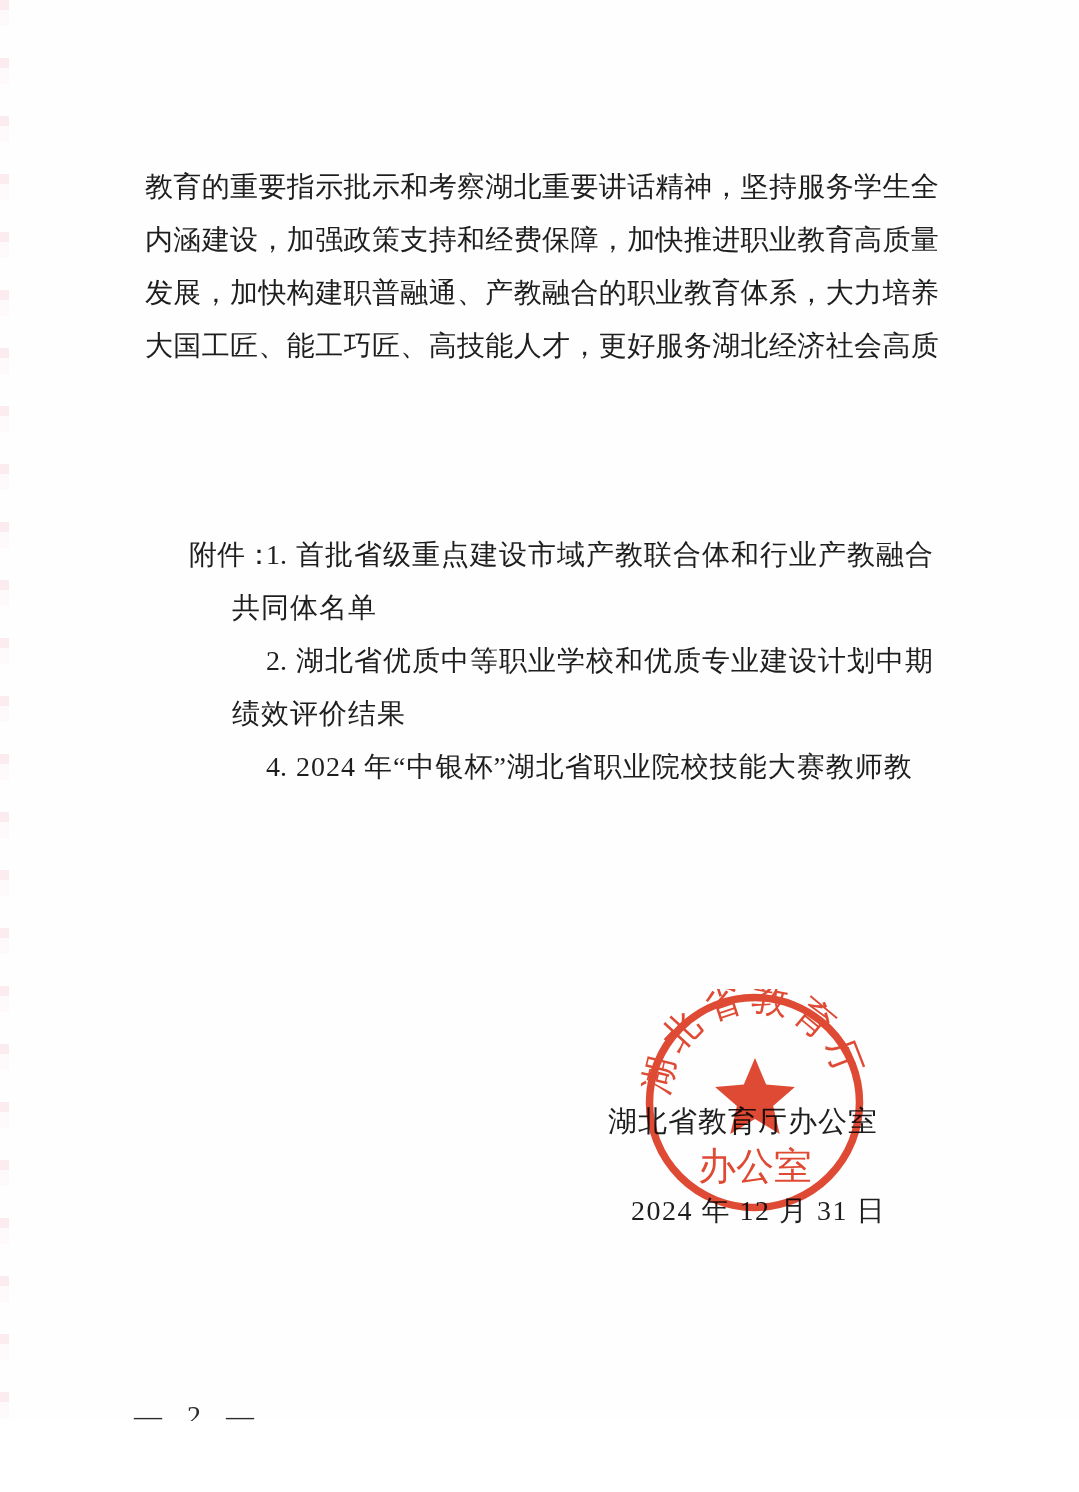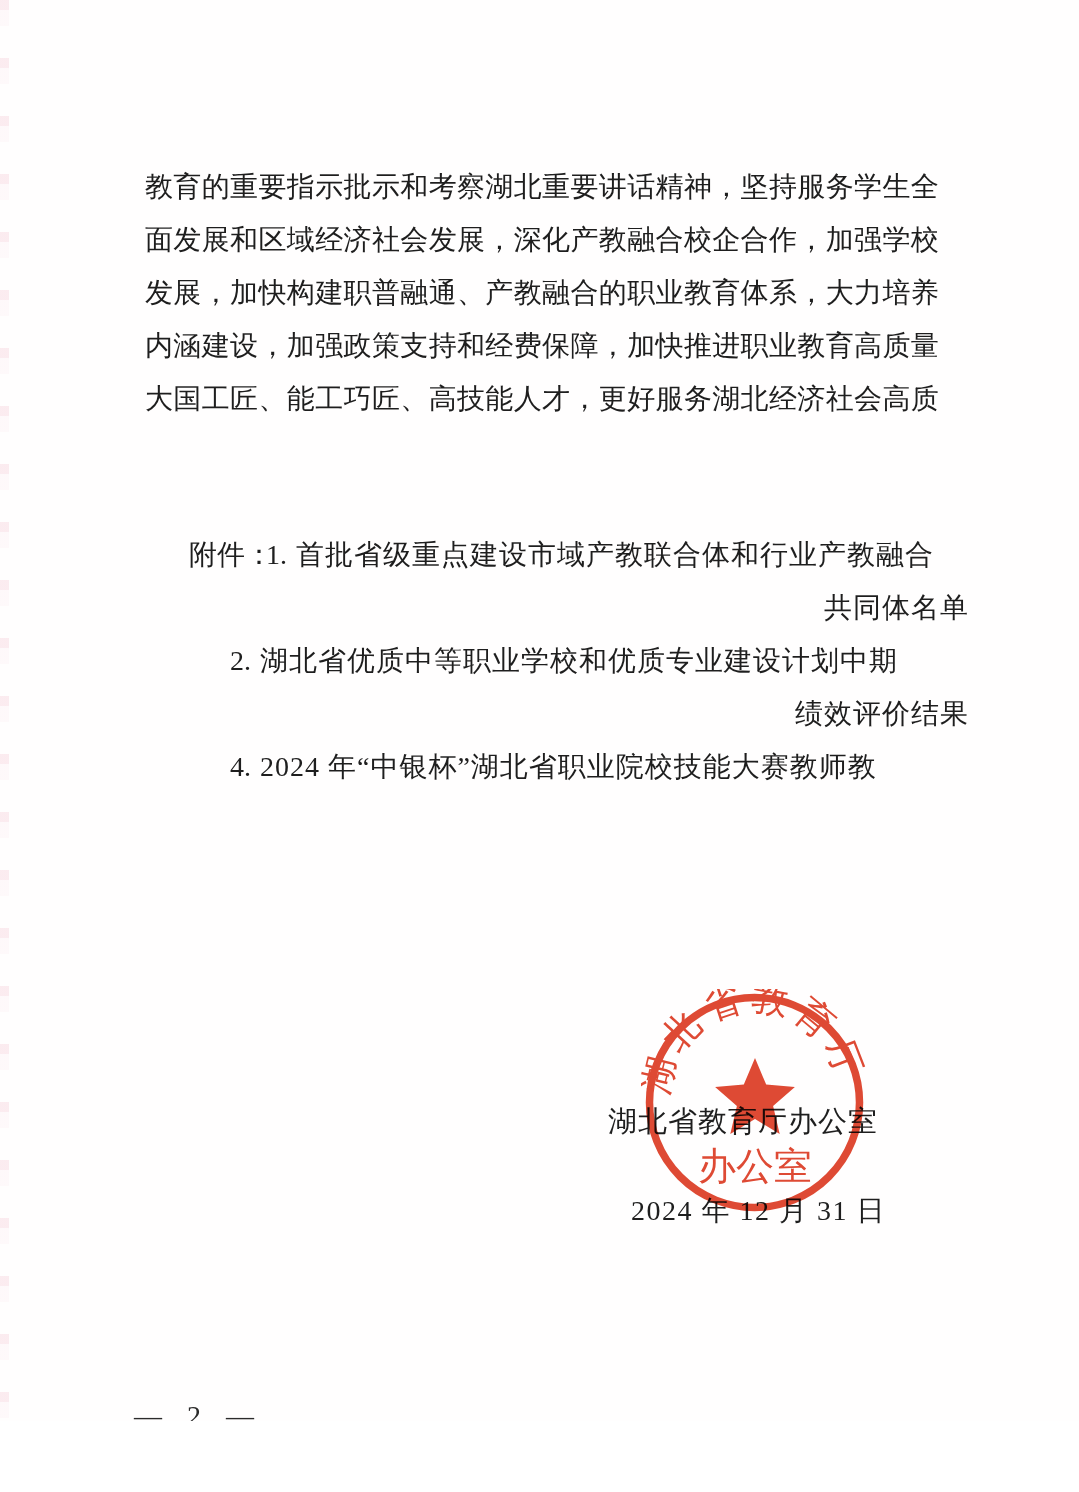--- a/index.html
+++ b/index.html
@@ -51,22 +51,22 @@
     left: 189px;
     top: 528px;
     width: 780px;
     font-size: 28px;
     letter-spacing: 1px;
     line-height: 53px;
   }
   .att-line { white-space: nowrap; }
   .att-label { display: inline-block; width: 77px; letter-spacing: 0; }
   .att-num   { display: inline-block; width: 30px; letter-spacing: 0; }
-  .att-line.item { margin-left: 41px; font-family: Liberation Serif, serif; }
-  .att-line.cont { margin-left: 102px; text-align: right; }
+  .att-line.item { margin-left: 77px; font-family: Liberation Serif, serif; }
+  .att-line.cont { margin-left: 43px; }
   
   #signature-org {
     position: absolute;
     left: 608px;
     top: 1102px;
     font-size: 29px;
     letter-spacing: 1px;
     white-space: nowrap;
     color: #1e1e1e;
   }
@@ -103,23 +103,22 @@
 </style>
 </head>
 <body>
 
 <div id="page">
 
   <div id="edge-artifacts"></div>
 
   <div id="body-text">
     <div class="body-line just">教育的重要指示批示和考察湖北重要讲话精神，坚持服务学生全</div>
-    <div class="body-line just">面发展和区域经济社会发展，深化产教融合校企合作，加强学校</div>
+    <div class="body-line just">内涵建设，加强政策支持和经费保障，加快推进职业教育高质量</div>
     <div class="body-line just">发展，加快构建职普融通、产教融合的职业教育体系，大力培养</div>
-    <div class="body-line just">内涵建设，加强政策支持和经费保障，加快推进职业教育高质量</div>
     <div class="body-line just">大国工匠、能工巧匠、高技能人才，更好服务湖北经济社会高质</div>
   </div>
 
   <div id="attachments">
     <div class="att-line">
       <span class="att-label">附件：</span><span class="att-num">1.</span><span>首批省级重点建设市域产教联合体和行业产教融合</span>
     </div>
     <div class="att-line cont">共同体名单</div>
     <div class="att-line item">
       <span class="att-num">2.</span><span>湖北省优质中等职业学校和优质专业建设计划中期</span>

